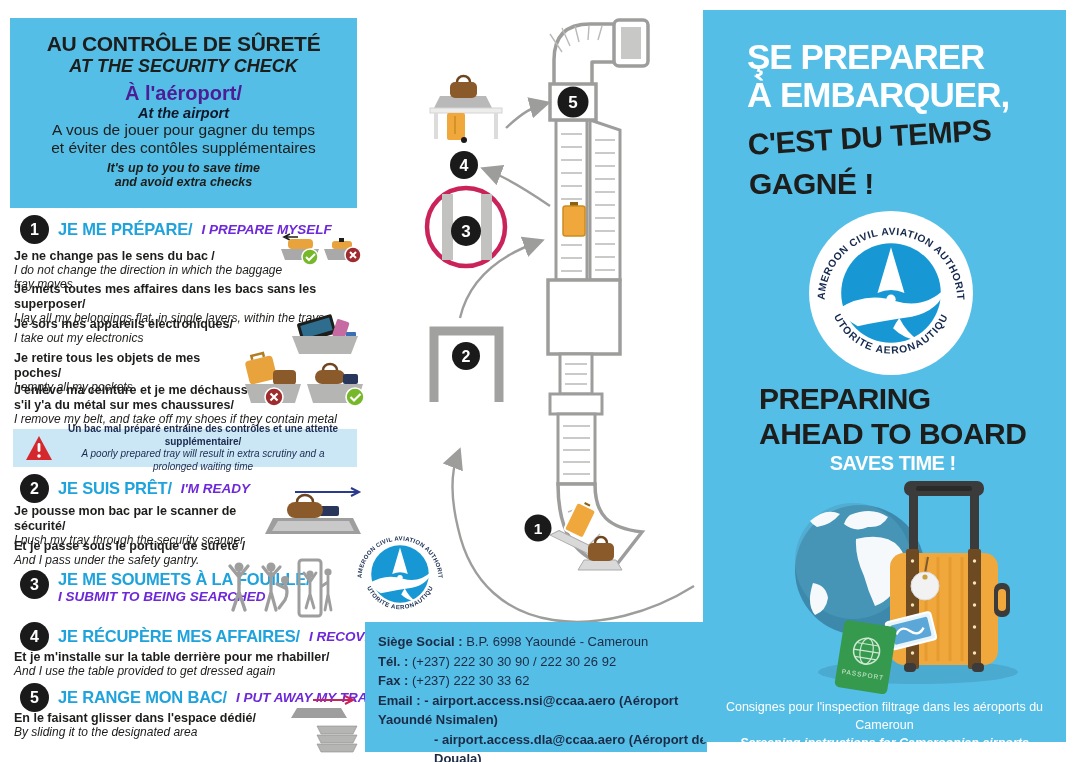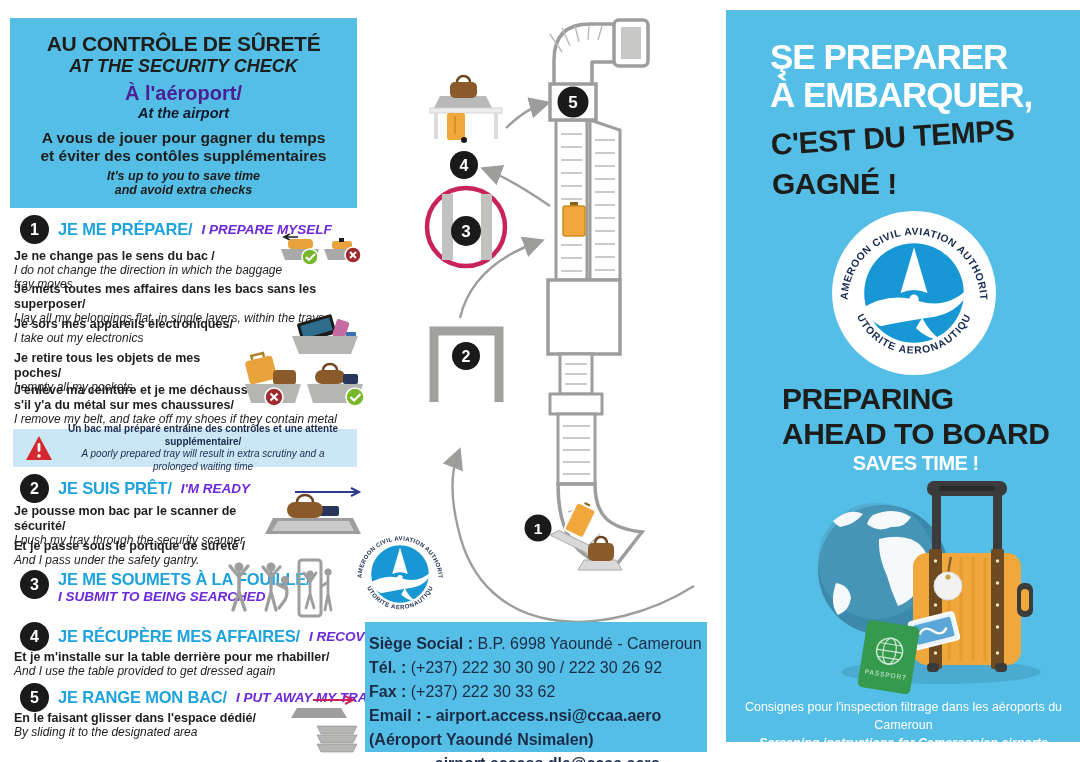--- a/index.html
+++ b/index.html
@@ -6,44 +6,44 @@
   .page{position:relative;width:1080px;height:762px;background:#ffffff;overflow:hidden;
         font-family:"Liberation Sans",sans-serif;color:#1d1d1b;}
   .abs{position:absolute;}
   
   .lp-header{position:absolute;left:10px;top:18px;width:347px;height:190px;background:#54BEE7;
              text-align:center;padding-top:14px;box-sizing:border-box;}
   .t1{font-size:21px;font-weight:bold;letter-spacing:-0.3px;color:#1d1d1b;}
   .t2{font-size:18px;font-weight:bold;font-style:italic;color:#1d1d1b;}
   .t3{font-size:20px;font-weight:bold;color:#4c1d95;margin-top:5px;}
   .t4{font-size:14.5px;font-weight:bold;font-style:italic;color:#0f172a;}
-  .t5{font-size:15.5px;font-weight:bold;color:#1d1d1b;margin-top:8px;line-height:1.15;}
+  .t5{font-size:15.5px;font-weight:normal;color:#1d1d1b;line-height:1.15;}
   .t6{font-size:12.5px;font-weight:bold;font-style:italic;color:#1d1d1b;line-height:1.15;margin-top:4px;}
   
   .step-head{position:absolute;display:flex;align-items:center;gap:9px;}
   .badge{width:29px;height:29px;border-radius:50%;background:#1a1a1a;color:#fff;font-weight:bold;
          font-size:16px;display:flex;align-items:center;justify-content:center;flex:0 0 auto;}
   .st-fr{color:#1FA3DC;font-weight:bold;font-size:16.5px;letter-spacing:-0.2px;white-space:nowrap;}
   .st-en{color:#6d28d9;font-weight:bold;font-style:italic;font-size:13.5px;white-space:nowrap;}
   .item{position:absolute;width:270px;}
   .item .fr{font-weight:bold;font-size:12.5px;line-height:1.18;color:#1d1d1b;}
   .item .en{font-style:italic;font-size:12px;line-height:1.16;color:#1d1d1b;}
   .warnbox{position:absolute;left:13px;top:429px;width:344px;height:38px;background:#CBE7F5;
            display:flex;align-items:center;gap:8px;padding:0 12px;box-sizing:border-box;}
   .warnbox .wtxt{flex:1;text-align:center;color:#1b2a4e;}
   .warnbox .wfr{font-size:10px;font-weight:bold;line-height:1.25;}
   .warnbox .wen{font-size:10px;font-style:italic;line-height:1.25;}
   
   .contact{position:absolute;left:365px;top:622px;width:342px;height:130px;background:#54BEE7;
-           padding:10px 0 0 4px;box-sizing:border-box;color:#1c2b45;font-size:16px;line-height:1.5;}
+           padding:10px 0 0 13px;box-sizing:border-box;color:#1c2b45;font-size:13px;line-height:1.5;}
   .contact b{font-weight:bold;}
   .contact .em{font-weight:bold;}
   .contact .ind{padding-left:56px;font-weight:bold;}
   
-  .rp{position:absolute;left:726px;top:10px;width:355px;height:732px;background:#54BEE7;}
+  .rp{position:absolute;left:703px;top:10px;width:355px;height:732px;background:#54BEE7;padding-left:8px;}
   .hl-white{position:absolute;left:44px;top:28px;color:#fff;font-weight:bold;font-size:35px;
             line-height:1.08;letter-spacing:-1px;}
   .hl-b1{position:absolute;left:46px;top:118px;color:#1d1d1b;font-weight:bold;font-size:30px;
          letter-spacing:-0.5px;transform:rotate(-3.5deg);transform-origin:left bottom;}
   .hl-b2{position:absolute;left:46px;top:157px;color:#1d1d1b;font-weight:bold;font-size:30px;letter-spacing:-0.5px;}
   .hl2{position:absolute;left:56px;top:372px;font-weight:bold;font-size:30px;line-height:1.16;
        letter-spacing:-0.5px;color:#1d1d1b;}
   .hl2 .white{color:#fff;font-size:20px;text-align:center;}
   .rp-footer{position:absolute;left:0;top:688px;width:100%;text-align:center;color:#fff;line-height:1.45;}
   .rp-footer .ffr{font-size:12.5px;}

